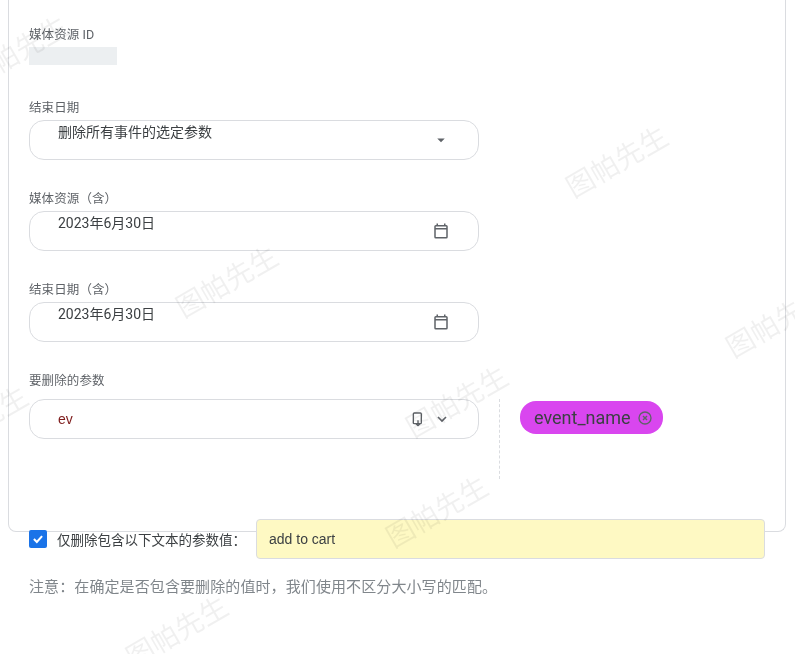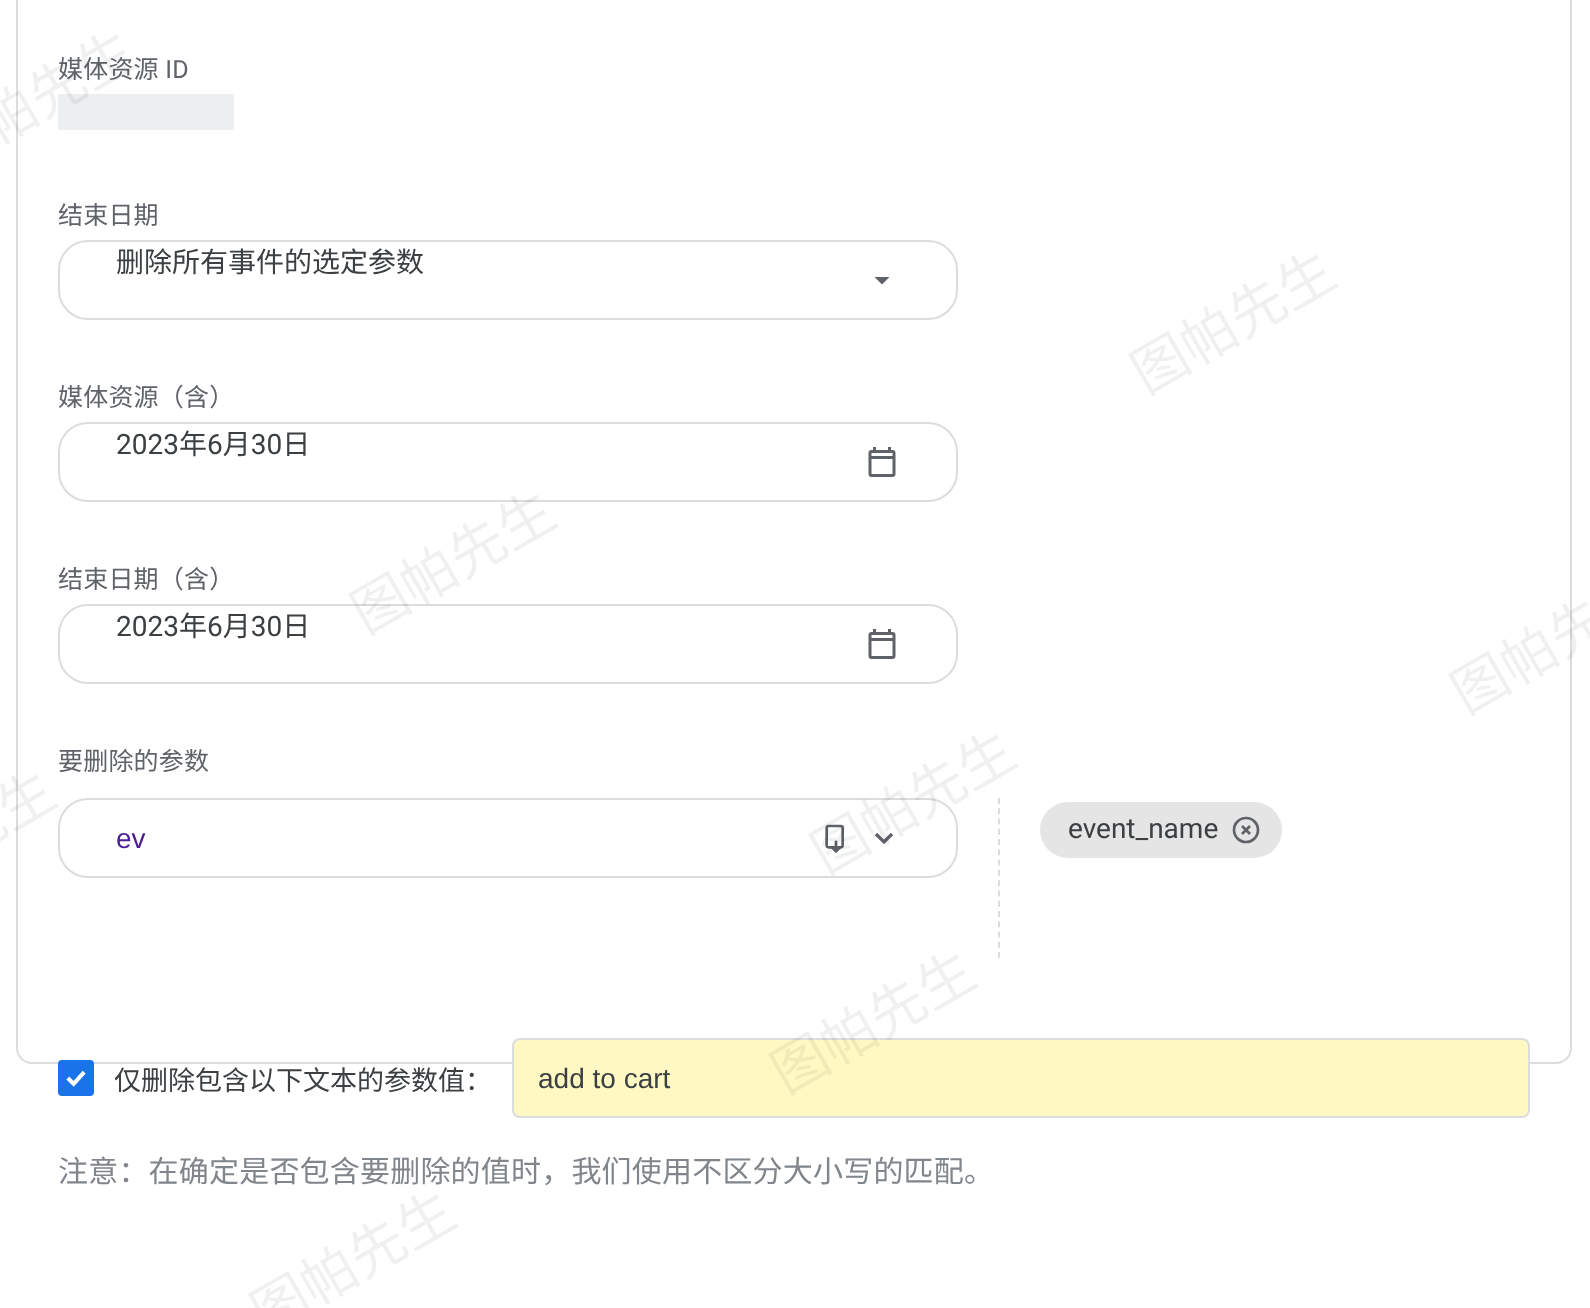--- a/index.html
+++ b/index.html
@@ -74,42 +74,42 @@
       gap: 20px;
     }
     .param-input {
       justify-content: space-between;
     }
     .param-input input {
       border: none;
       outline: none;
       flex: 1;
       font-size: 14px;
-      color: #4c1d95;
+      color: #7f1d1d;
       background: transparent;
     }
     .param-right-icons { display:flex; align-items:center; gap:8px; color:#5f6368; }
     .param-right-icons svg { width:16px; height:16px; display:block; }
 
     .divider-v {
       width: 0;
       border-left: 1px dashed #dadce0;
       align-self: stretch;
       min-height: 80px;
     }
     .chips-col { flex:1; padding-top: 2px; }
     .chip {
       display: inline-flex;
       align-items: center;
       gap: 6px;
-      background: #e5e5e5;
+      background: #d946ef;
       color: #3c4043;
       border-radius: 16px;
       padding: 6px 10px 6px 14px;
-      font-size: 14px;
+      font-size: 18px;
     }
     .chip .chip-close { color:#5f6368; display:flex; cursor:pointer; }
     .chip .chip-close svg { width:16px; height:16px; }
 
     .checkbox-row {
       display: flex;
       align-items: center;
       gap: 10px;
       margin-top: 40px;
       margin-bottom: 16px;

